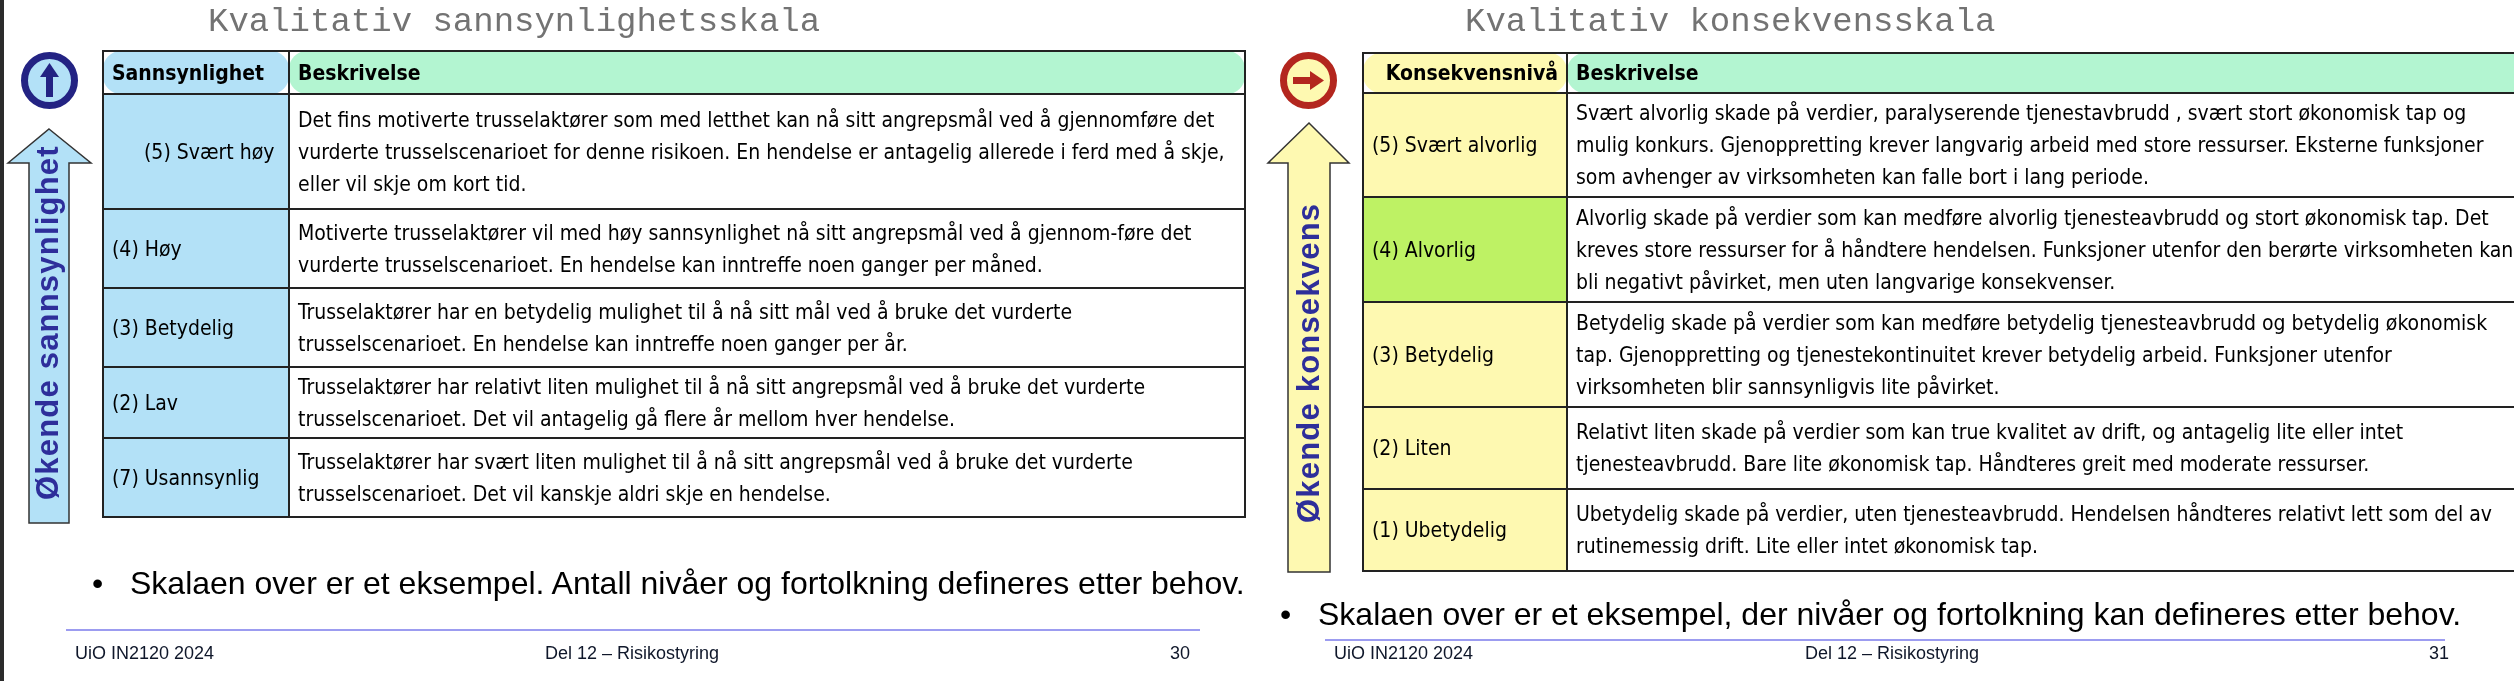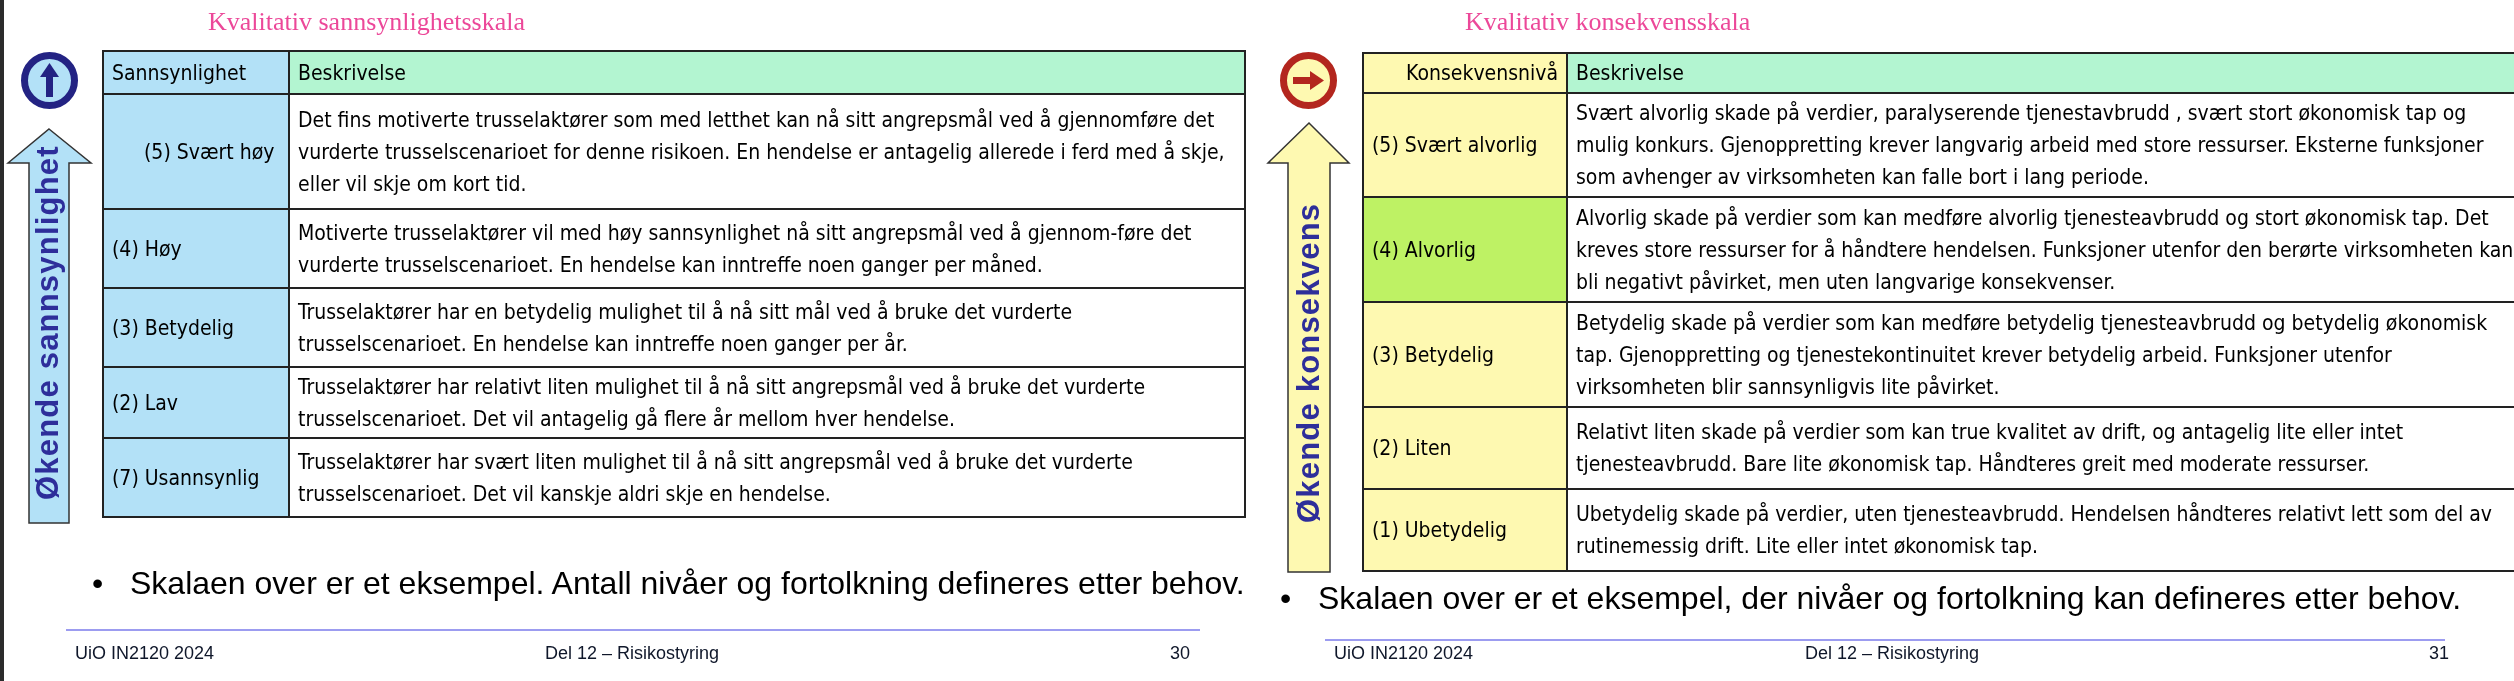--- a/index.html
+++ b/index.html
@@ -1,29 +1,29 @@
 <!DOCTYPE html>
 <html><head>
 <meta charset="utf-8">
 <style>
   html, body { margin:0; padding:0; }
   body { width:2514px; height:681px; background:#ffffff; position:relative; overflow:hidden;
          font-family:"Liberation Sans", sans-serif; }
   .abs { position:absolute; }
   .edge-left { left:0; top:0; width:4px; height:681px; background:#2b2b2b; }
-  .title { font-family:Liberation Serif, serif; font-size:26px; color:#ec4899; white-space:nowrap; line-height:44px; }
+  .title { font-family:Liberation Mono, monospace; font-size:34px; color:#737373; white-space:nowrap; line-height:44px; }
   .circle { border-radius:50%; box-sizing:border-box; }
   .circle-blue { border:7px solid #232383; background:#b3e1f7; }
   .circle-red { border:7px solid #b3261e; background:#fef9b1; }
   .vtext { position:absolute; transform:rotate(-90deg); transform-origin:center; white-space:nowrap;
            font-family:"Liberation Sans", sans-serif; font-weight:bold; font-size:31px; color:#2e2e9a; letter-spacing:1.2px; }
   table.scale { position:absolute; border-collapse:collapse; table-layout:fixed;
                 font-family:"DejaVu Sans Condensed","DejaVu Sans", sans-serif; font-size:21px; color:#000; }
   table.scale td, table.scale th { border:2px solid #222; padding:0 8px; vertical-align:middle; text-align:left; line-height:32px; }
-  table.scale th { font-weight:normal; font-size:21px; }
+  table.scale th { font-weight:bold; font-size:21px;border-radius:18px; }
   .bullet { font-family:"Liberation Sans", sans-serif; font-size:32px; color:#000; white-space:nowrap; }
   .divider { height:2px; background:#9c9cf0; }
   .footer { font-family:"Liberation Sans", sans-serif; font-size:18px; color:#0f172a; white-space:nowrap; }
 </style>
 </head>
 <body>
 
 <div class="abs edge-left"></div>
 
 <div class="abs" style="left:0;top:0;width:1257px;height:681px;">
@@ -125,21 +125,21 @@
       <td style="background:#fef9b1;">(2) Liten</td>
       <td>Relativt liten skade på verdier som kan true kvalitet av drift, og antagelig lite eller intet tjenesteavbrudd. Bare lite økonomisk tap. Håndteres greit med moderate ressurser.</td>
     </tr>
     <tr style="height:82px;">
       <td style="background:#fef9b1;">(1) Ubetydelig</td>
       <td>Ubetydelig skade på verdier, uten tjenesteavbrudd. Hendelsen håndteres relativt lett som del av rutinemessig drift. Lite eller intet økonomisk tap.</td>
     </tr>
   </tbody>
     </table>
 
-  <div class="abs bullet" style="left:23px;top:580px;">
+  <div class="abs bullet" style="left:23px;top:596px;">
     <span style="display:inline-block;width:38px;">•</span><span>Skalaen over er et eksempel, der nivåer og fortolkning kan defineres etter behov.</span>
   </div>
 
   <div class="abs divider" style="left:68px;top:639px;width:1120px;"></div>
   <div class="abs footer" style="left:77px;top:643px;">UiO IN2120 2024</div>
   <div class="abs footer" style="left:548px;top:643px;">Del 12 – Risikostyring</div>
   <div class="abs footer" style="left:1172px;top:643px;">31</div>
 </div>
 
 </body></html>

